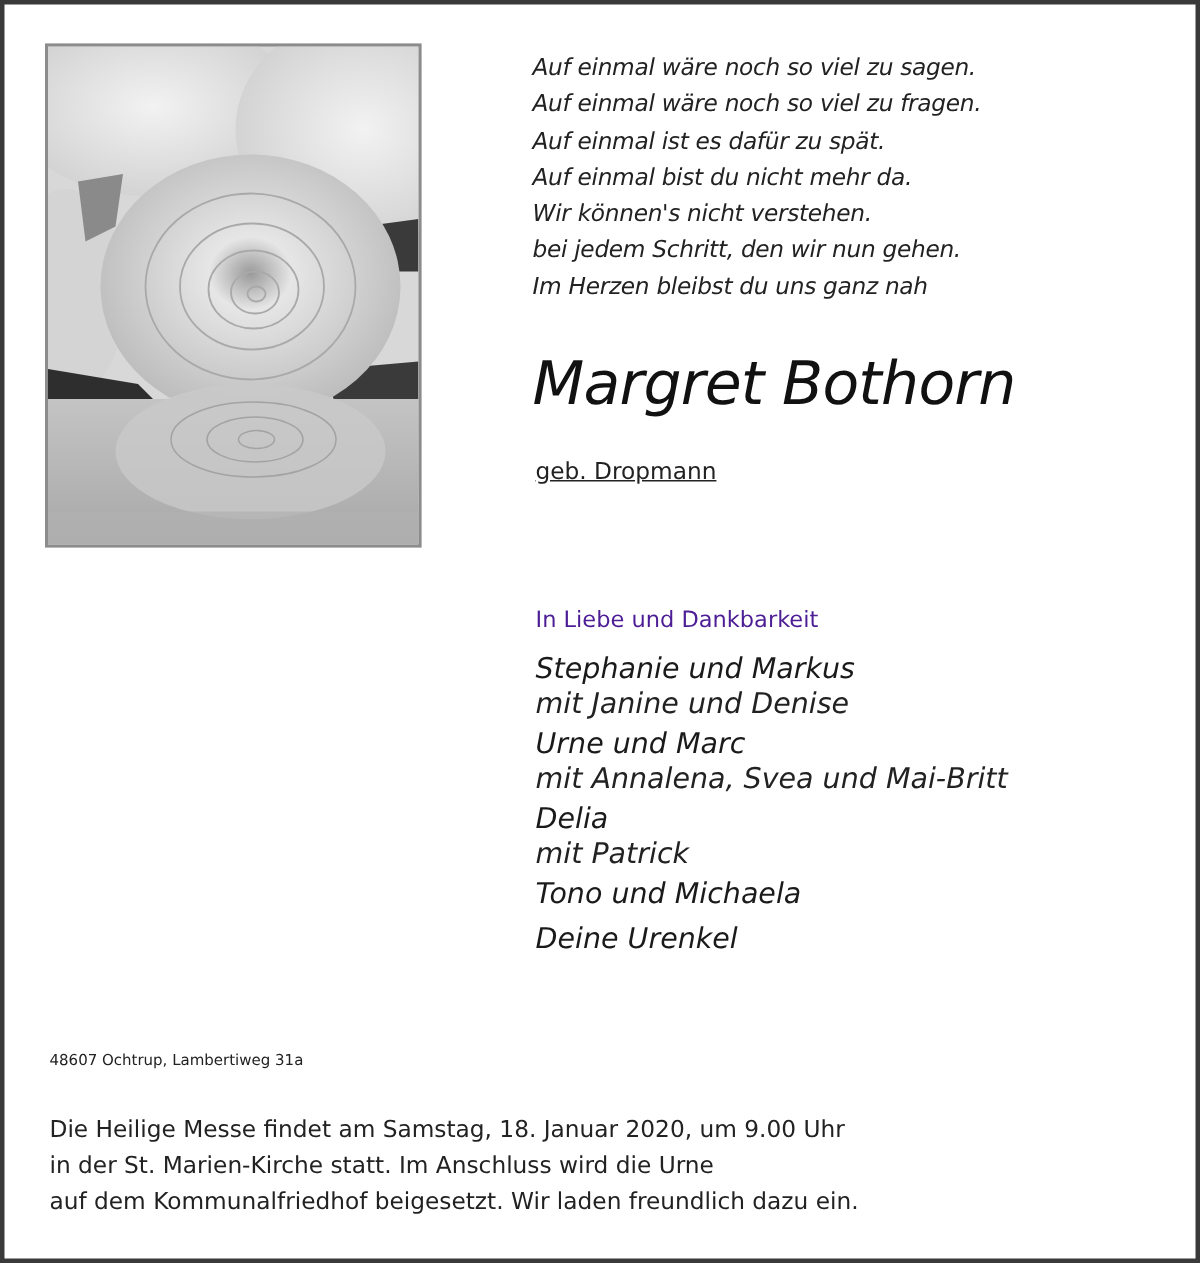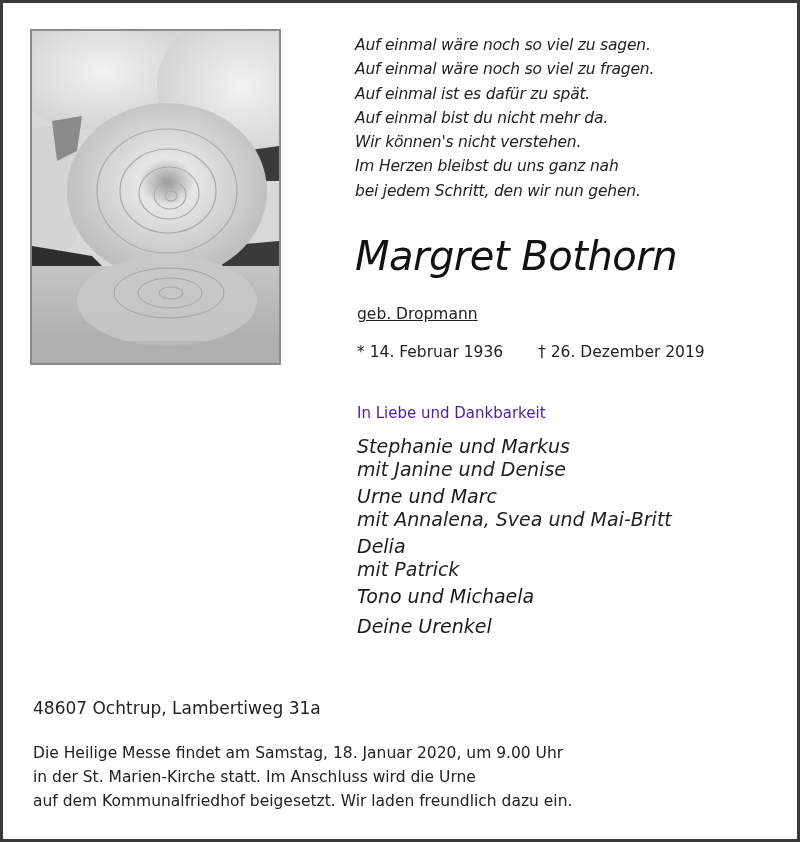--- a/index.html
+++ b/index.html
@@ -80,21 +80,21 @@
     font-size: 19px; line-height: 26px; color: #1a1a1a; white-space: nowrap;
   }
   .fam-sub {
     font-size: 19px; line-height: 20px; color: #222; white-space: nowrap;
   }
   .fam-item.gap { margin-top: 4px; }
 
   .address {
     position: absolute;
     left: 30px; top: 694px;
-    font-size: 17px; line-height: 22px;
+    font-size: 10px; line-height: 22px;
     color: #222; white-space: nowrap;
   }
   .notice {
     position: absolute;
     left: 30px; top: 738px;
     font-size: 15.5px; line-height: 24px;
     color: #222;
   }
   .notice div { white-space: nowrap; }
 </style>
@@ -151,30 +151,26 @@
       <rect x="0" y="310" width="247" height="22" fill="#b0b0b0" opacity="0.7"></rect>
     </svg>
   </div>
 
   <div class="poem">
     <div>Auf einmal wäre noch so viel zu sagen.</div>
     <div>Auf einmal wäre noch so viel zu fragen.</div>
     <div>Auf einmal ist es dafür zu spät.</div>
     <div>Auf einmal bist du nicht mehr da.</div>
     <div>Wir können's nicht verstehen.</div>
+    <div>bei jedem Schritt, den wir nun gehen.</div>
     <div>Im Herzen bleibst du uns ganz nah</div>
-    <div>bei jedem Schritt, den wir nun gehen.</div>
   </div>
 
   <div class="name">Margret Bothorn</div>
   <div class="maiden">geb. Dropmann</div>
-  <div class="dates">
-    <span>* 14. Februar 1936</span>
-    <span class="death">† 26. Dezember 2019</span>
-  </div>
 
   <div class="thanks">In Liebe und Dankbarkeit</div>
 
   <div class="family">
     <div class="fam-item">
       <div class="fam-main">Stephanie und Markus</div>
       <div class="fam-sub">mit Janine und Denise</div>
     </div>
     <div class="fam-item">
       <div class="fam-main">Urne und Marc</div>

